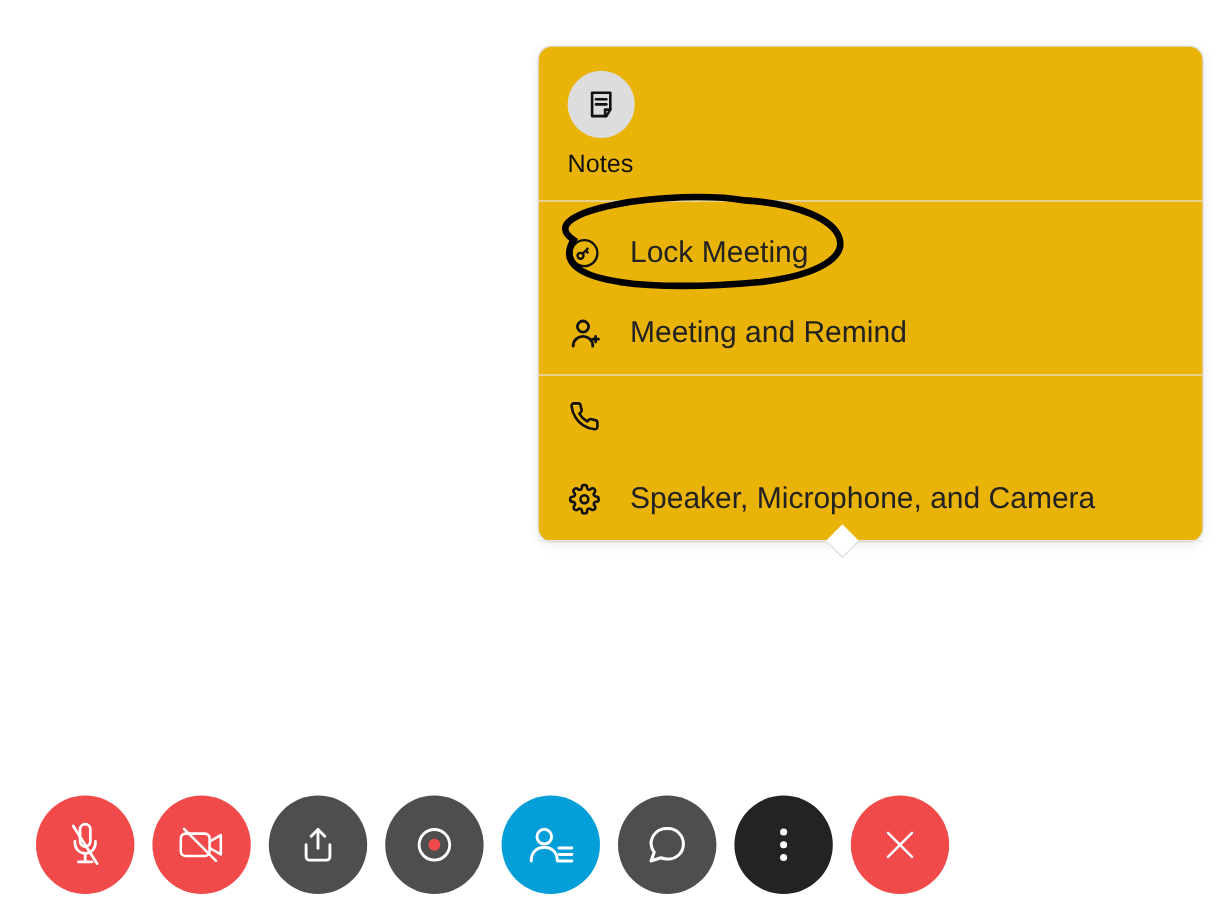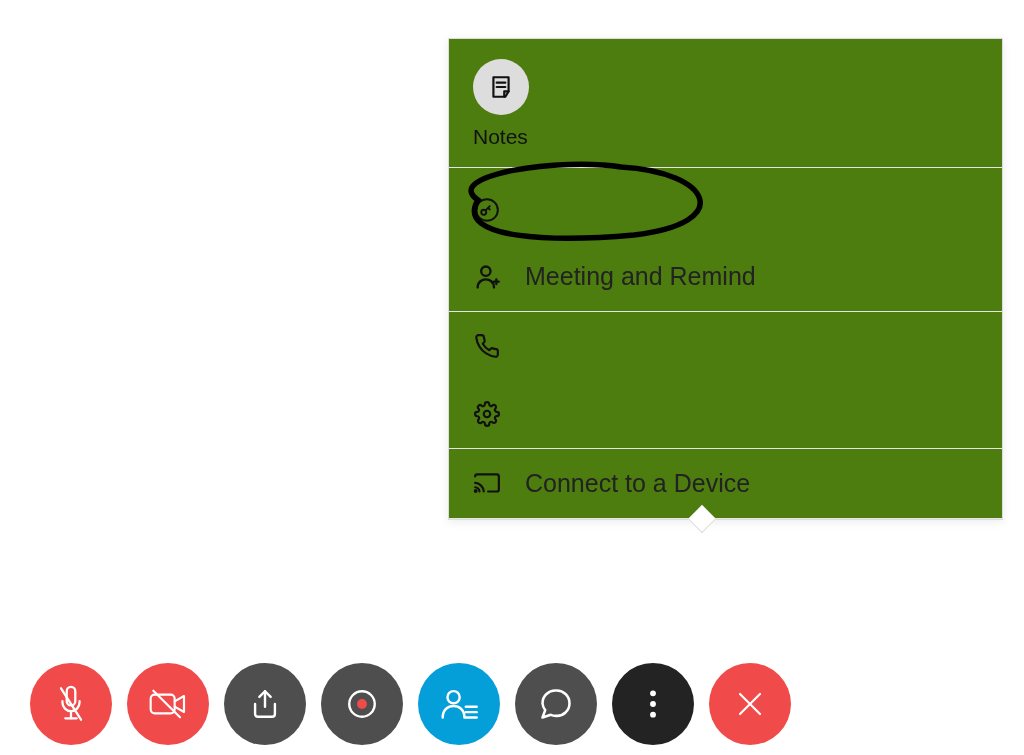--- a/index.html
+++ b/index.html
@@ -9,23 +9,23 @@
       background: #fff;
       font-family: -apple-system, BlinkMacSystemFont, 'Segoe UI', sans-serif;
       position: relative;
       overflow: hidden;
     }
     .popup {
       position: absolute;
       top: 38px;
       left: 448px;
       width: 555px;
-      background: #4d7c0f;
+      background: #eab308;
       border: 1px solid #ddd;
-      border-radius: 1px;
+      border-radius: 12px;
       box-shadow: 0 2px 10px rgba(0,0,0,0.08);
     }
     .popup-header {
       padding: 20px 24px 18px;
       border-bottom: 1px solid #e5e5e5;
     }
     .notes-tile {
       display: flex;
       flex-direction: column;
       align-items: flex-start;
@@ -128,20 +128,21 @@
   <div class="menu-section">
     <div class="menu-item lock">
       <span class="icon-slot">
         <svg width="26" height="26" viewBox="0 0 24 24" fill="none" stroke="#111" stroke-width="1.8">
           <circle cx="12" cy="12" r="10"></circle>
           <circle cx="9" cy="14" r="2.3"></circle>
           <line x1="10.7" y1="12.3" x2="15" y2="8"></line>
           <line x1="13" y1="10" x2="15" y2="12"></line>
         </svg>
       </span>
+      <span class="label">Lock Meeting</span>
       <svg class="annotation" style="top:-8px; left:-3px;" width="280" height="82" viewBox="0 0 280 82" fill="none" stroke="#000" stroke-width="5.5" stroke-linecap="round">
         <path d="M 32 40 C -5 15, 115 -3, 175 7 C 265 12, 290 63, 188 75 C 110 82, 8 80, 32 40 Z"></path>
       </svg>
     </div>
     <div class="menu-item">
       <span class="icon-slot">
         <svg width="28" height="28" viewBox="0 0 24 24" fill="none" stroke="#111" stroke-width="2" stroke-linecap="round" stroke-linejoin="round">
           <circle cx="11" cy="7" r="4"></circle>
           <path d="M4 21 C4 16, 8 14, 11 14 C14 14, 18 16, 18 21"></path>
           <line x1="18" y1="16" x2="22" y2="16"></line>
@@ -160,36 +161,24 @@
         </svg>
       </span>
     </div>
     <div class="menu-item">
       <span class="icon-slot">
         <svg width="26" height="26" viewBox="0 0 24 24" fill="none" stroke="#111" stroke-width="2" stroke-linecap="round" stroke-linejoin="round">
           <circle cx="12" cy="12" r="3"></circle>
           <path d="M19.4 15a1.65 1.65 0 0 0 .33 1.82l.06.06a2 2 0 1 1-2.83 2.83l-.06-.06a1.65 1.65 0 0 0-1.82-.33 1.65 1.65 0 0 0-1 1.51V21a2 2 0 0 1-4 0v-.09A1.65 1.65 0 0 0 9 19.4a1.65 1.65 0 0 0-1.82.33l-.06.06a2 2 0 1 1-2.83-2.83l.06-.06a1.65 1.65 0 0 0 .33-1.82 1.65 1.65 0 0 0-1.51-1H3a2 2 0 0 1 0-4h.09A1.65 1.65 0 0 0 4.6 9a1.65 1.65 0 0 0-.33-1.82l-.06-.06a2 2 0 1 1 2.83-2.83l.06.06a1.65 1.65 0 0 0 1.82.33H9a1.65 1.65 0 0 0 1-1.51V3a2 2 0 0 1 4 0v.09a1.65 1.65 0 0 0 1 1.51 1.65 1.65 0 0 0 1.82-.33l.06-.06a2 2 0 1 1 2.83 2.83l-.06.06a1.65 1.65 0 0 0-.33 1.82V9c.63.26 1.04.88 1.51 1H21a2 2 0 0 1 0 4h-.09a1.65 1.65 0 0 0-1.51 1z"></path>
         </svg>
       </span>
-    </div>
-  </div>
-
-  <div class="menu-section">
-    <div class="menu-item">
-      <span class="icon-slot">
-        <svg width="28" height="24" viewBox="0 0 26 22" fill="none" stroke="#111" stroke-width="2" stroke-linecap="round" stroke-linejoin="round">
-          <path d="M2 4 C2 2.9 2.9 2 4 2 H22 C23.1 2 24 2.9 24 4 V16 C24 17.1 23.1 18 22 18 H14"></path>
-          <path d="M2 10 C6 10 10 14 10 18"></path>
-          <path d="M2 14 C4 14 6 16 6 18"></path>
-          <circle cx="2.5" cy="17.5" r="0.8" fill="#111"></circle>
-        </svg>
-      </span>
-      <span class="label">Connect to a Device</span>
-    </div>
-  </div>
+      <span class="label">Speaker, Microphone, and Camera</span>
+    </div>
+  </div>
+
   <div class="popup-caret"></div>
 </div>
 
 <div class="bottom-bar">
   <div class="cbtn red">
     <svg width="36" height="40" viewBox="0 0 24 28" fill="none" stroke="#fff" stroke-width="1.6" stroke-linecap="round" stroke-linejoin="round">
       <rect x="9" y="2" width="6" height="13" rx="3"></rect>
       <path d="M6 12 v1 a6 6 0 0 0 12 0 v-1"></path>
       <line x1="12" y1="19" x2="12" y2="24"></line>
       <line x1="8" y1="24" x2="16" y2="24"></line>

